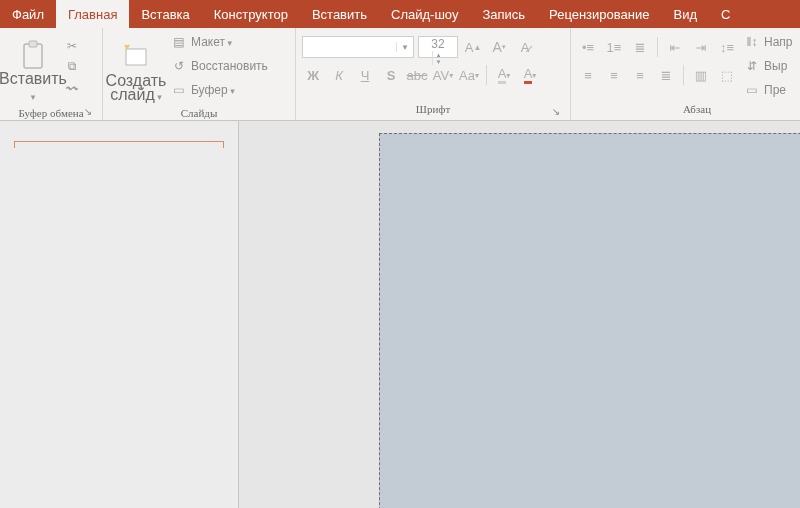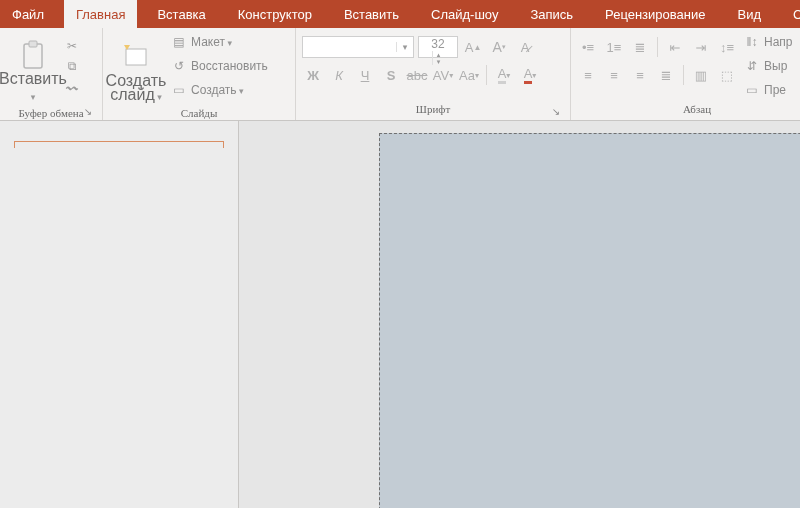--- a/index.html
+++ b/index.html
@@ -13,21 +13,20 @@
     background: #e6e6e6;
     color: #444;
   }
   .top-tab-bar {
     display: flex;
     align-items: stretch;
     height: 28px;
     background: #b7472a;
     color: #fff;
     white-space: nowrap;
-    gap: 8px;
   }
   .top-tab {
     display: flex;
     align-items: center;
     padding: 0 12px;
     font-size: 13px;
     color: #fff;
     cursor: default;
   }
   .top-tab.active {
@@ -279,21 +278,21 @@
         <div class="mini-btn">
           <span class="mini-ico">▤</span>
           <span class="dd-caret">Макет</span>
         </div>
         <div class="mini-btn">
           <span class="mini-ico">↺</span>
           <span>Восстановить</span>
         </div>
         <div class="mini-btn">
           <span class="mini-ico">▭</span>
-          <span class="dd-caret">Создать</span>
+          <span class="dd-caret">Буфер</span>
         </div>
       </div>
     </div>
     <div class="group-label">
       <span>Слайды</span>
     </div>
   </div>
 
   <div class="group" style="width:262px">
     <div class="group-body" style="flex-direction:column; gap:6px; padding-top:6px">

